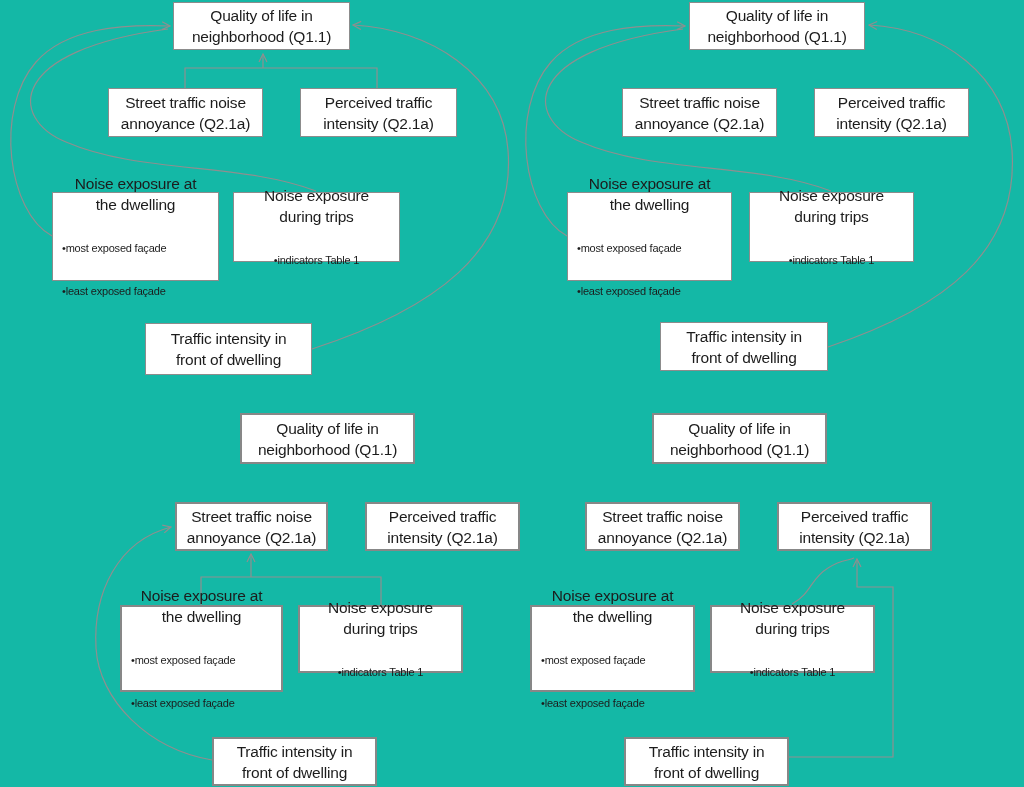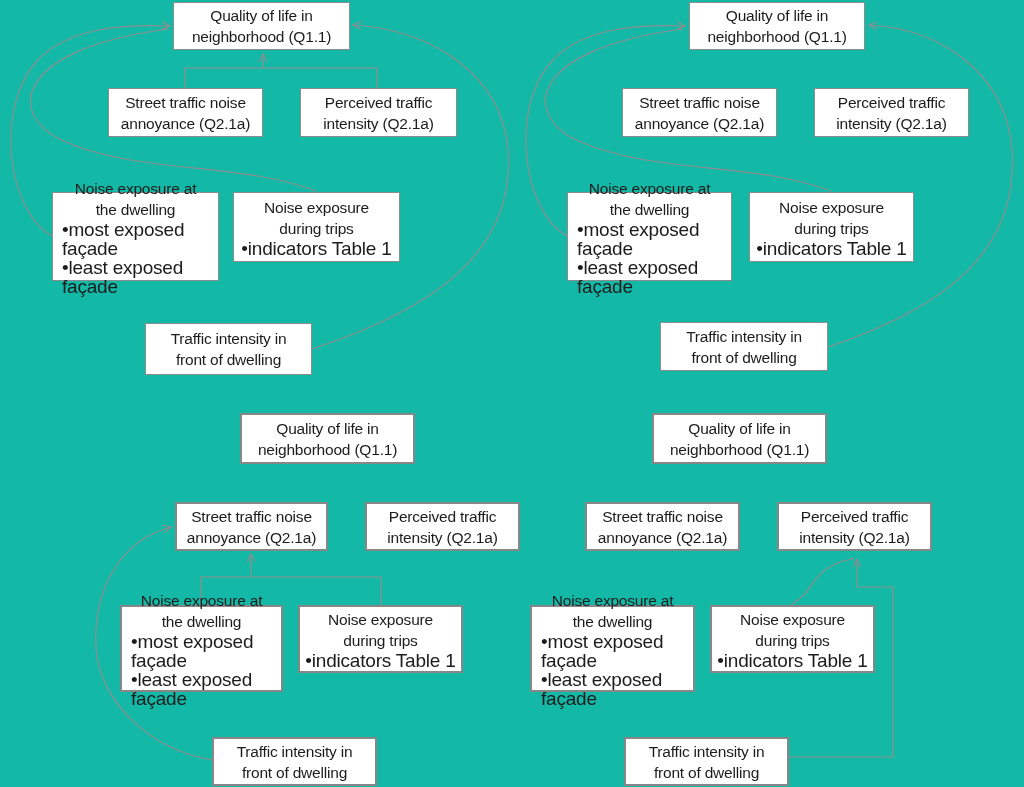--- a/index.html
+++ b/index.html
@@ -21,21 +21,21 @@
     display:flex;flex-direction:column;justify-content:center;
     text-align:center;
     font-size:15.5px;line-height:21px;
     letter-spacing:-0.2px;
   }
   .bx.thick{border-width:2px;border-color:#878787;}
   .bx .ln{display:block;}
   .bx .bl{
     display:block;text-align:left;
     padding-left:9px;
-    font-size:19px;line-height:19px;
+    font-size:11px;line-height:19px;margin-top:24px;
   }
 </style>
 </head>
 <body>
 
 <div id="figure">
 
   <svg id="connectors" viewBox="0 0 1024 787" xmlns="http://www.w3.org/2000/svg">
     <defs>
       <marker id="ah" viewBox="0 0 12 12" refX="10.5" refY="6" markerWidth="10" markerHeight="10" orient="auto-start-reverse">

